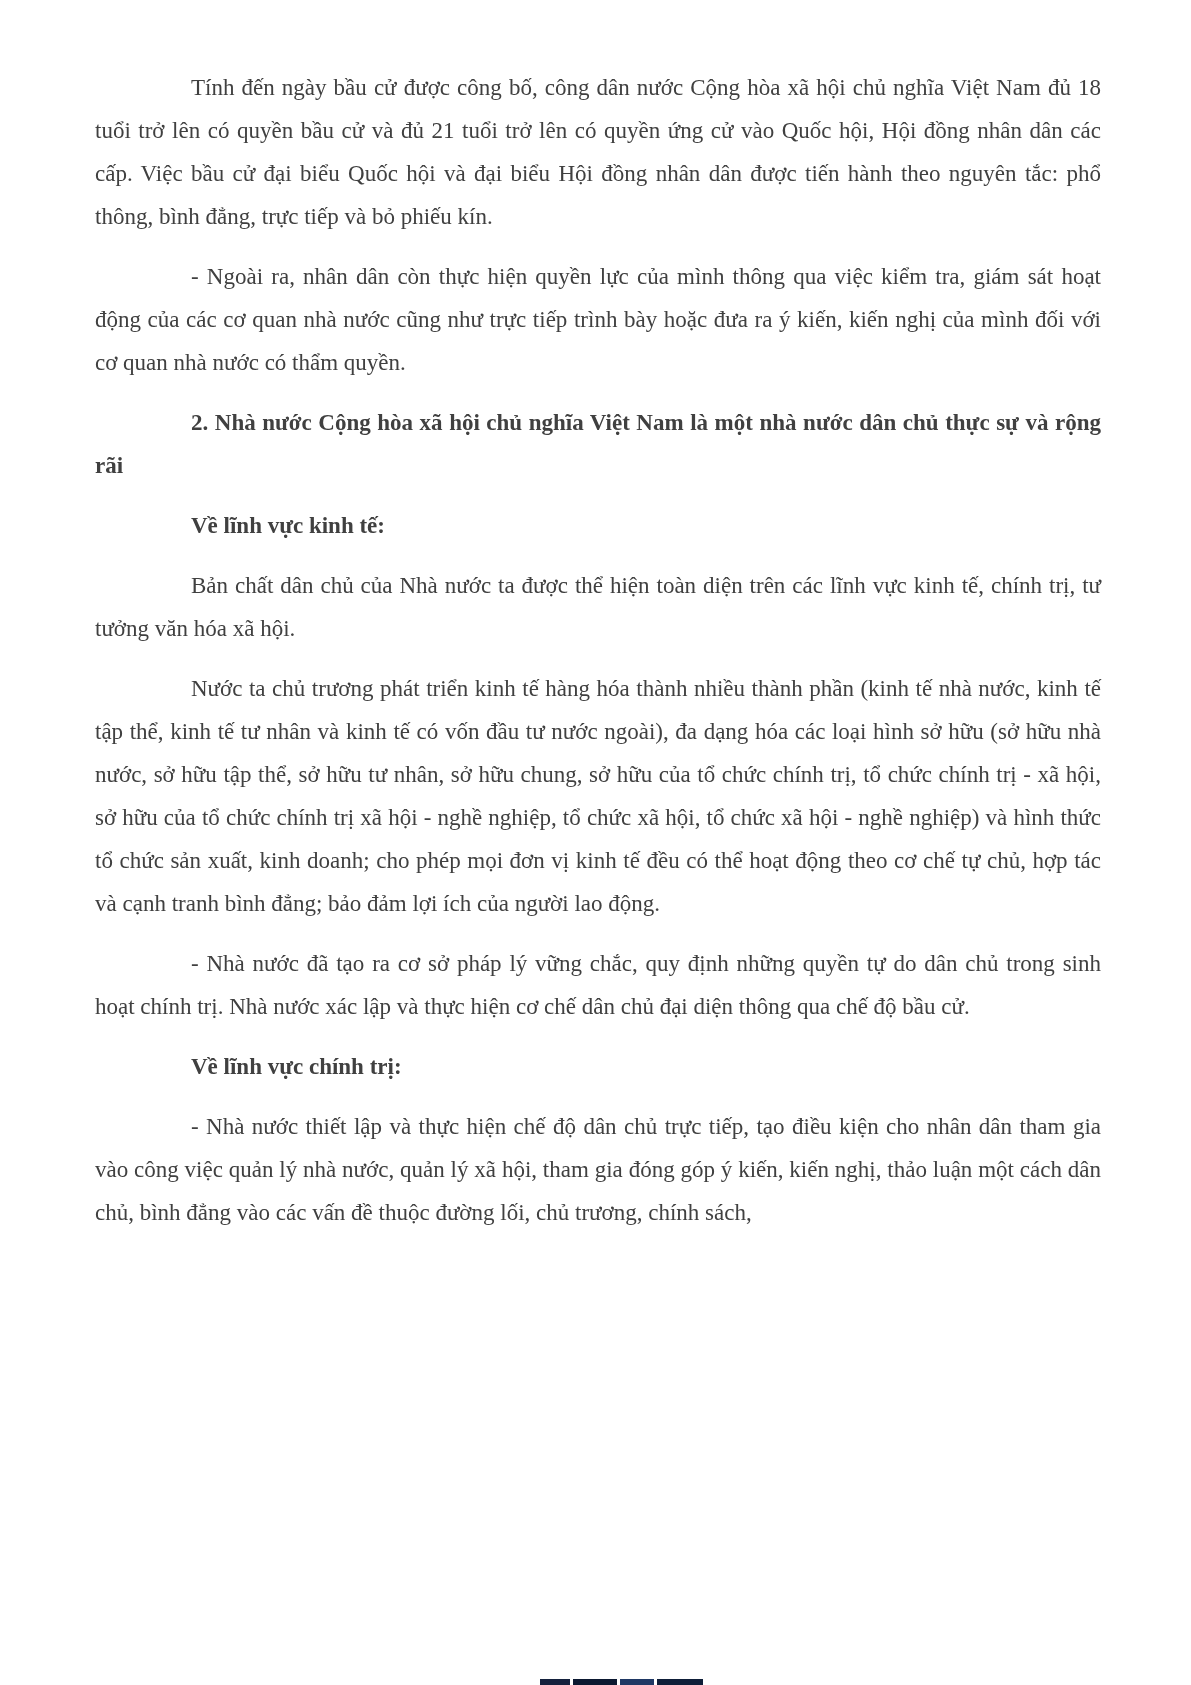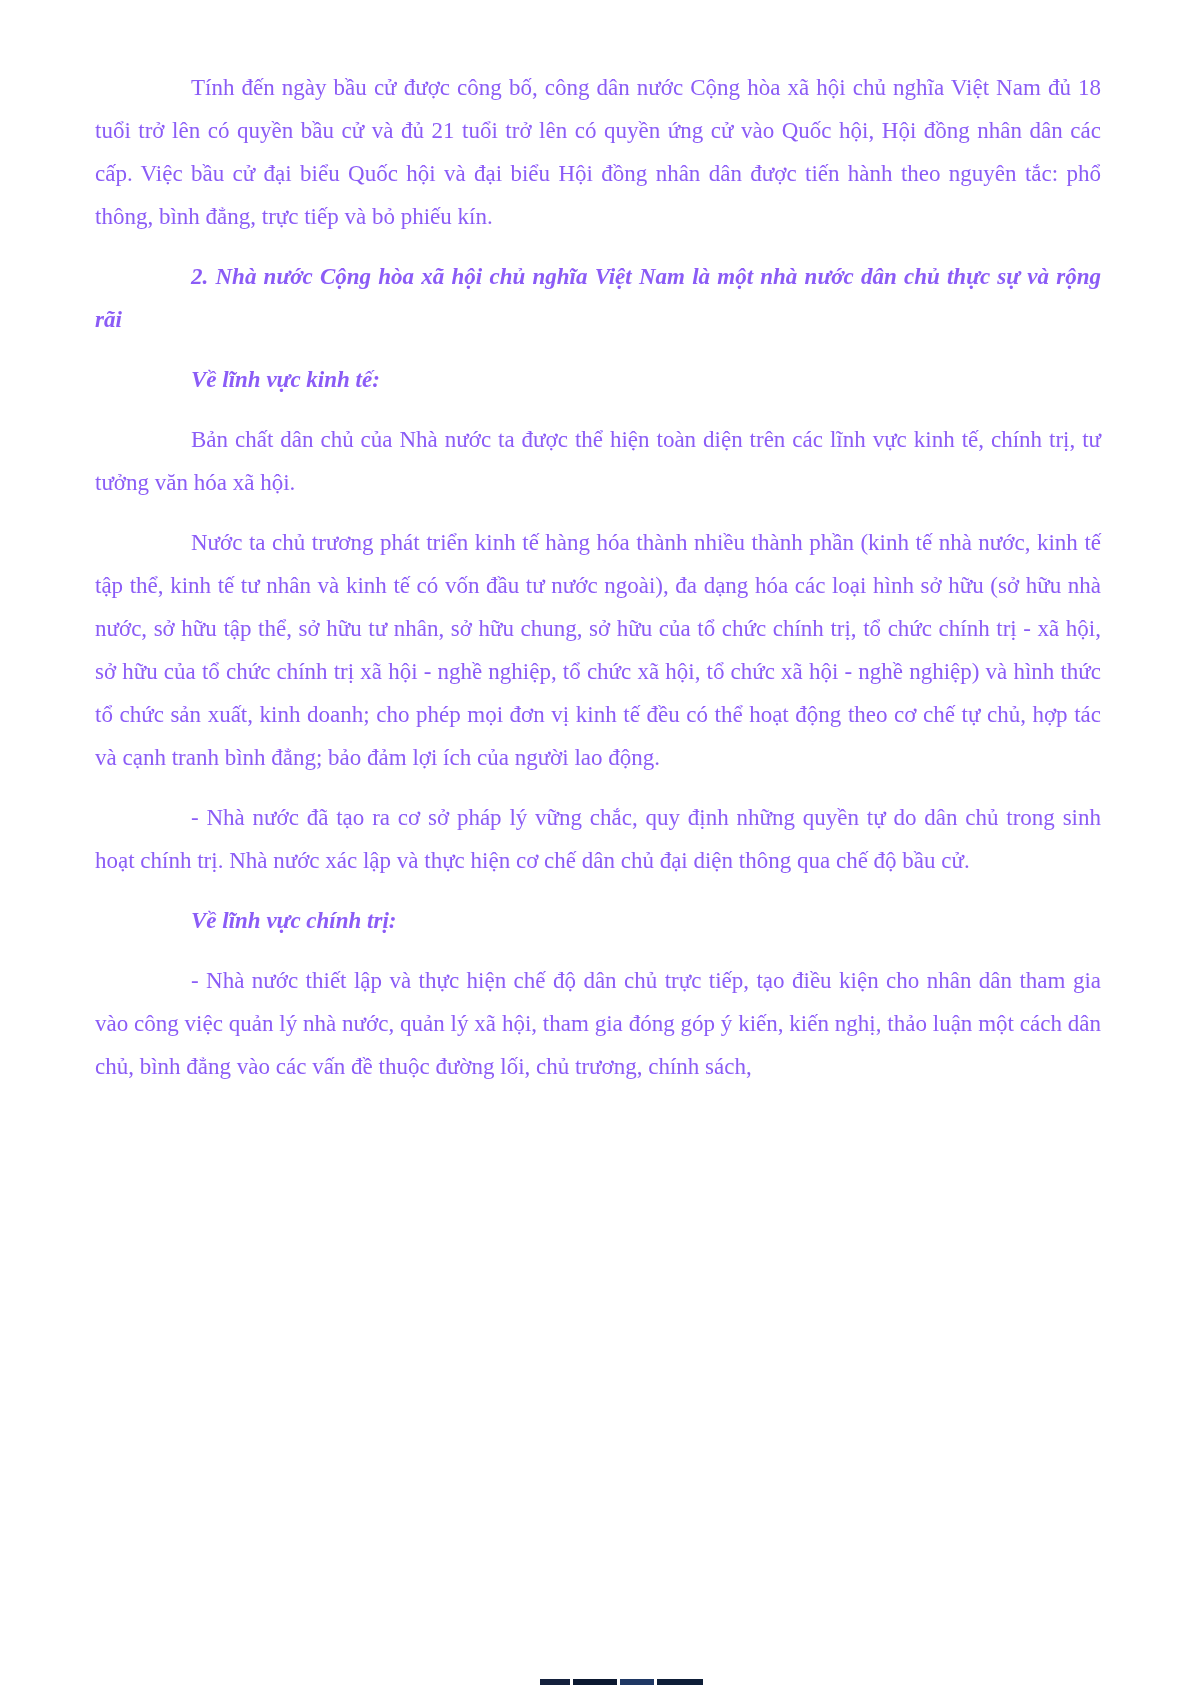--- a/index.html
+++ b/index.html
@@ -20,25 +20,24 @@
     left: 95px;
     top: 66px;
     width: 1006px;
   }
   p.doc-para {
     font-size: 23px;
     line-height: 43px;
     text-align: justify;
     text-indent: 96px;
     margin: 0 0 17px 0;
-    color: #8b5cf6;
+    color: #404040;
   }
   p.doc-para.bold-italic {
     font-weight: bold;
-    font-style: italic;
   }
   p.doc-para.subheading {
     text-align: left;
   }
   .bottom-artifact {
     position: absolute;
     bottom: 0;
     left: 540px;
     height: 6px;
     display: flex;
@@ -49,20 +48,21 @@
     height: 6px;
     display: inline-block;
   }
 </style>
 </head>
 <body>
 
 <div class="page">
   <p class="doc-para">Tính đến ngày bầu cử được công bố, công dân nước Cộng hòa xã hội chủ nghĩa Việt Nam đủ 18 tuổi trở lên có quyền bầu cử và đủ 21 tuổi trở lên có quyền ứng cử vào Quốc hội, Hội đồng nhân dân các cấp. Việc bầu cử đại biểu Quốc hội và đại biểu Hội đồng nhân dân được tiến hành theo nguyên tắc: phổ thông, bình đẳng, trực tiếp và bỏ phiếu kín.</p>
 
+  <p class="doc-para">- Ngoài ra, nhân dân còn thực hiện quyền lực của mình thông qua việc kiểm tra, giám sát hoạt động của các cơ quan nhà nước cũng như trực tiếp trình bày hoặc đưa ra ý kiến, kiến nghị của mình đối với cơ quan nhà nước có thẩm quyền.</p>
 
   <p class="doc-para bold-italic">2. Nhà nước Cộng hòa xã hội chủ nghĩa Việt Nam là một nhà nước dân chủ thực sự và rộng rãi</p>
 
   <p class="doc-para bold-italic subheading">Về lĩnh vực kinh tế:</p>
 
   <p class="doc-para">Bản chất dân chủ của Nhà nước ta được thể hiện toàn diện trên các lĩnh vực kinh tế, chính trị, tư tưởng văn hóa xã hội.</p>
 
 
   <p class="doc-para">Nước ta chủ trương phát triển kinh tế hàng hóa thành nhiều thành phần (kinh tế nhà nước, kinh tế tập thể, kinh tế tư nhân và kinh tế có vốn đầu tư nước ngoài), đa dạng hóa các loại hình sở hữu (sở hữu nhà nước, sở hữu tập thể, sở hữu tư nhân, sở hữu chung, sở hữu của tổ chức chính trị, tổ chức chính trị - xã hội, sở hữu của tổ chức chính trị xã hội - nghề nghiệp, tổ chức xã hội, tổ chức xã hội - nghề nghiệp) và hình thức tổ chức sản xuất, kinh doanh; cho phép mọi đơn vị kinh tế đều có thể hoạt động theo cơ chế tự chủ, hợp tác và cạnh tranh bình đẳng; bảo đảm lợi ích của người lao động.</p>
 

